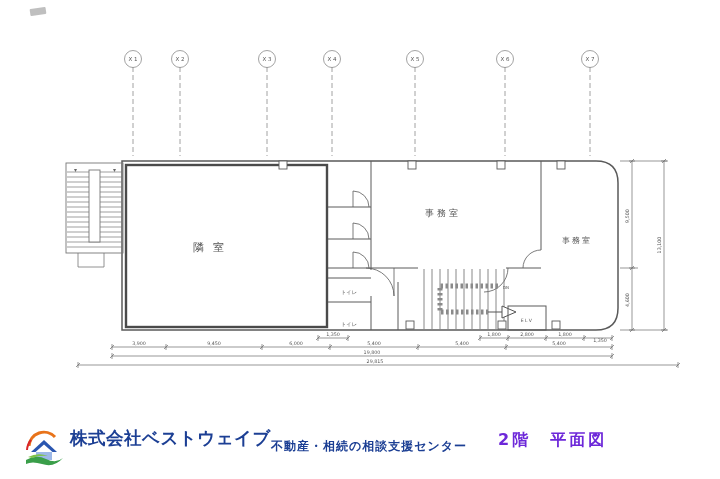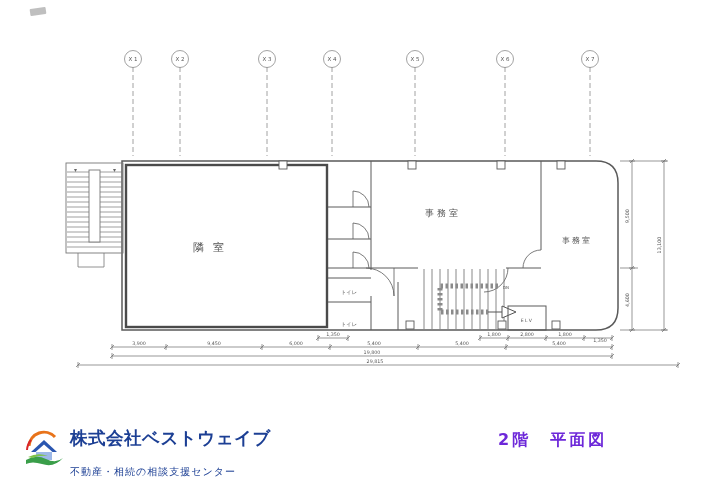--- a/index.html
+++ b/index.html
@@ -7,26 +7,26 @@
     position:relative;width:720px;height:479px;background:#ffffff;
     font-family:"DejaVu Sans","Liberation Sans",sans-serif;
     overflow:hidden;
   }
   svg text{fill:#555;}
   .smudge{
     position:absolute;left:30px;top:8px;width:16px;height:7px;
     background:#8a8a8a;opacity:.55;transform:rotate(-8deg);border-radius:1px;
   }
   .footer-logo{position:absolute;left:24px;top:428px;display:flex;align-items:flex-start;gap:6px;}
-  .logo-text{display:flex;flex-direction:column;line-height:1.15;}
+  .logo-text{display:flex;line-height:1.15;}
   .company{
     color:#1c3f94;font-weight:bold;font-size:17.5px;letter-spacing:.5px;white-space:nowrap;
   }
   .tagline{
-    color:#1c3f94;font-weight:normal;font-size:10px;letter-spacing:1px;white-space:nowrap;margin-top:18px;
+    color:#1c3f94;font-weight:bold;font-size:12px;letter-spacing:1px;white-space:nowrap;margin-top:12px;
   }
   .plan-title{
     position:absolute;left:498px;top:430px;color:#6d28d9;font-size:16px;
     font-weight:bold;letter-spacing:3px;white-space:nowrap;
   }
 </style>
 </head>
 <body>
 
 <div class="page">

